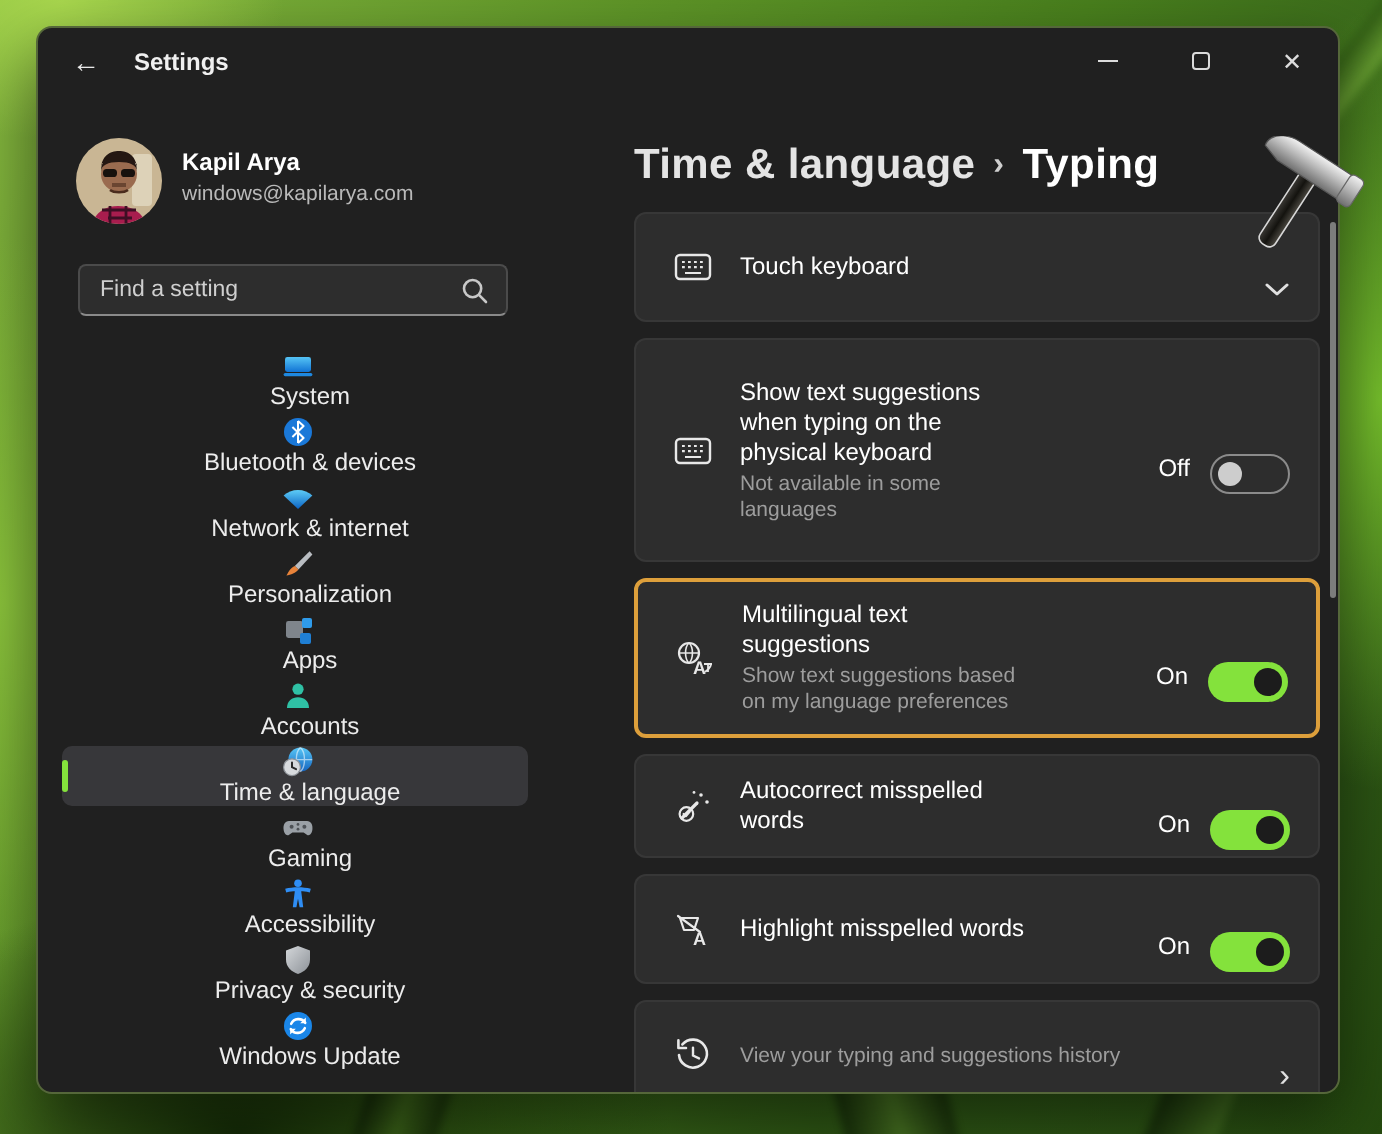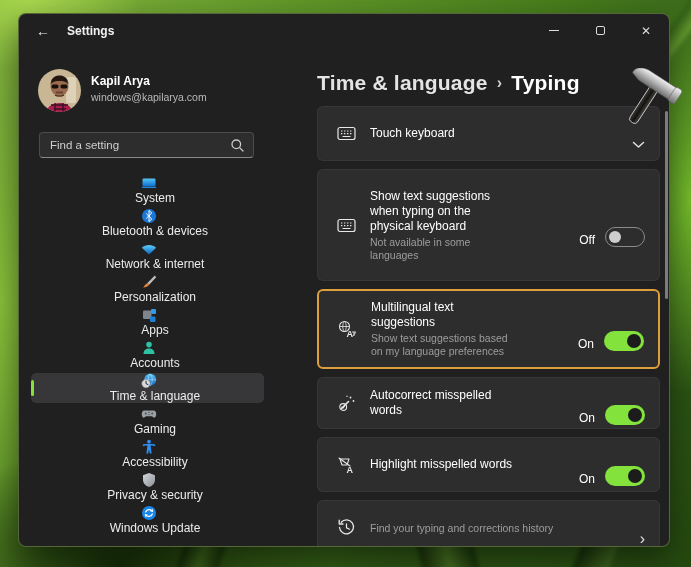--- a/index.html
+++ b/index.html
@@ -72,21 +72,21 @@
     padding:0 14px 0 17px; border:1px solid rgba(255,255,255,.05); }
   .card.highlight { border:2px solid #dd9f3b; background:#2d2d2d; }
   .card .cico { width:22px; flex:0 0 22px; margin-right:13px; display:flex; align-items:center; justify-content:center; }
   .ctext { flex:1; }
   .ctitle { font-size:12px; line-height:15px; color:#fff; }
   .csub { font-size:10.5px; line-height:13px; color:#9d9d9d; margin-top:2px; }
   .narrow .ctitle, .narrow .csub { max-width:145px; }
   .nowrap .ctitle { white-space:nowrap; }
   .h55{height:55px} .h89{height:112px} .h80{height:80px} .h48{height:52px} .h30{height:30px}
 
-  .right-ctl { display:flex; align-items:flex-end; gap:10px;margin-top:23px; }
+  .right-ctl { display:flex; align-items:flex-start; gap:10px;margin-top:23px; }
   .tog-label { font-size:12px; color:#fff; }
   .toggle { width:40px; height:20px; border-radius:10px; position:relative; cursor:pointer; }
   .toggle.on { background:#84e23c; }
   .toggle.on .knob { position:absolute; right:3px; top:3px; width:14px; height:14px; border-radius:50%; background:#1c1c1c; }
   .toggle.off { background:transparent; border:1px solid #8b8b8b; }
   .toggle.off .knob { position:absolute; left:3px; top:3px; width:12px; height:12px; border-radius:50%; background:#cdcdcd; }
   .chev-right { font-size:16px; color:#e0e0e0; line-height:1; }
 
   .scrollbar { position:absolute; left:646px; top:97px; width:3px; height:188px; background:#7c7c7c; border-radius:2px; }
 
@@ -376,21 +376,21 @@
 
     <div class="card h55">
       <span class="cico">
         <svg width="19" height="19" viewBox="0 0 19 19">
           <path d="M4.2 4.2 A7 7 0 1 1 2.5 9.5" fill="none" stroke="#e8e8e8" stroke-width="1.3" stroke-linecap="round"></path>
           <path d="M2.2 2.2 L2.2 6 L6 6" fill="none" stroke="#e8e8e8" stroke-width="1.3" stroke-linecap="round" stroke-linejoin="round"></path>
           <path d="M9.5 5.8 L9.5 9.8 L12.5 11.2" fill="none" stroke="#e8e8e8" stroke-width="1.2" stroke-linecap="round"></path>
         </svg>
       </span>
       <div class="ctext">
-        <div class="csub">Find your typing and corrections history</div>
+        <div class="csub">View your typing and suggestions history</div>
       </div>
       <div class="right-ctl">
         <span class="chev-right">›</span>
       </div>
     </div>
 
     <div class="card h30"></div>
   </div>
 
   <div class="scrollbar"></div>

